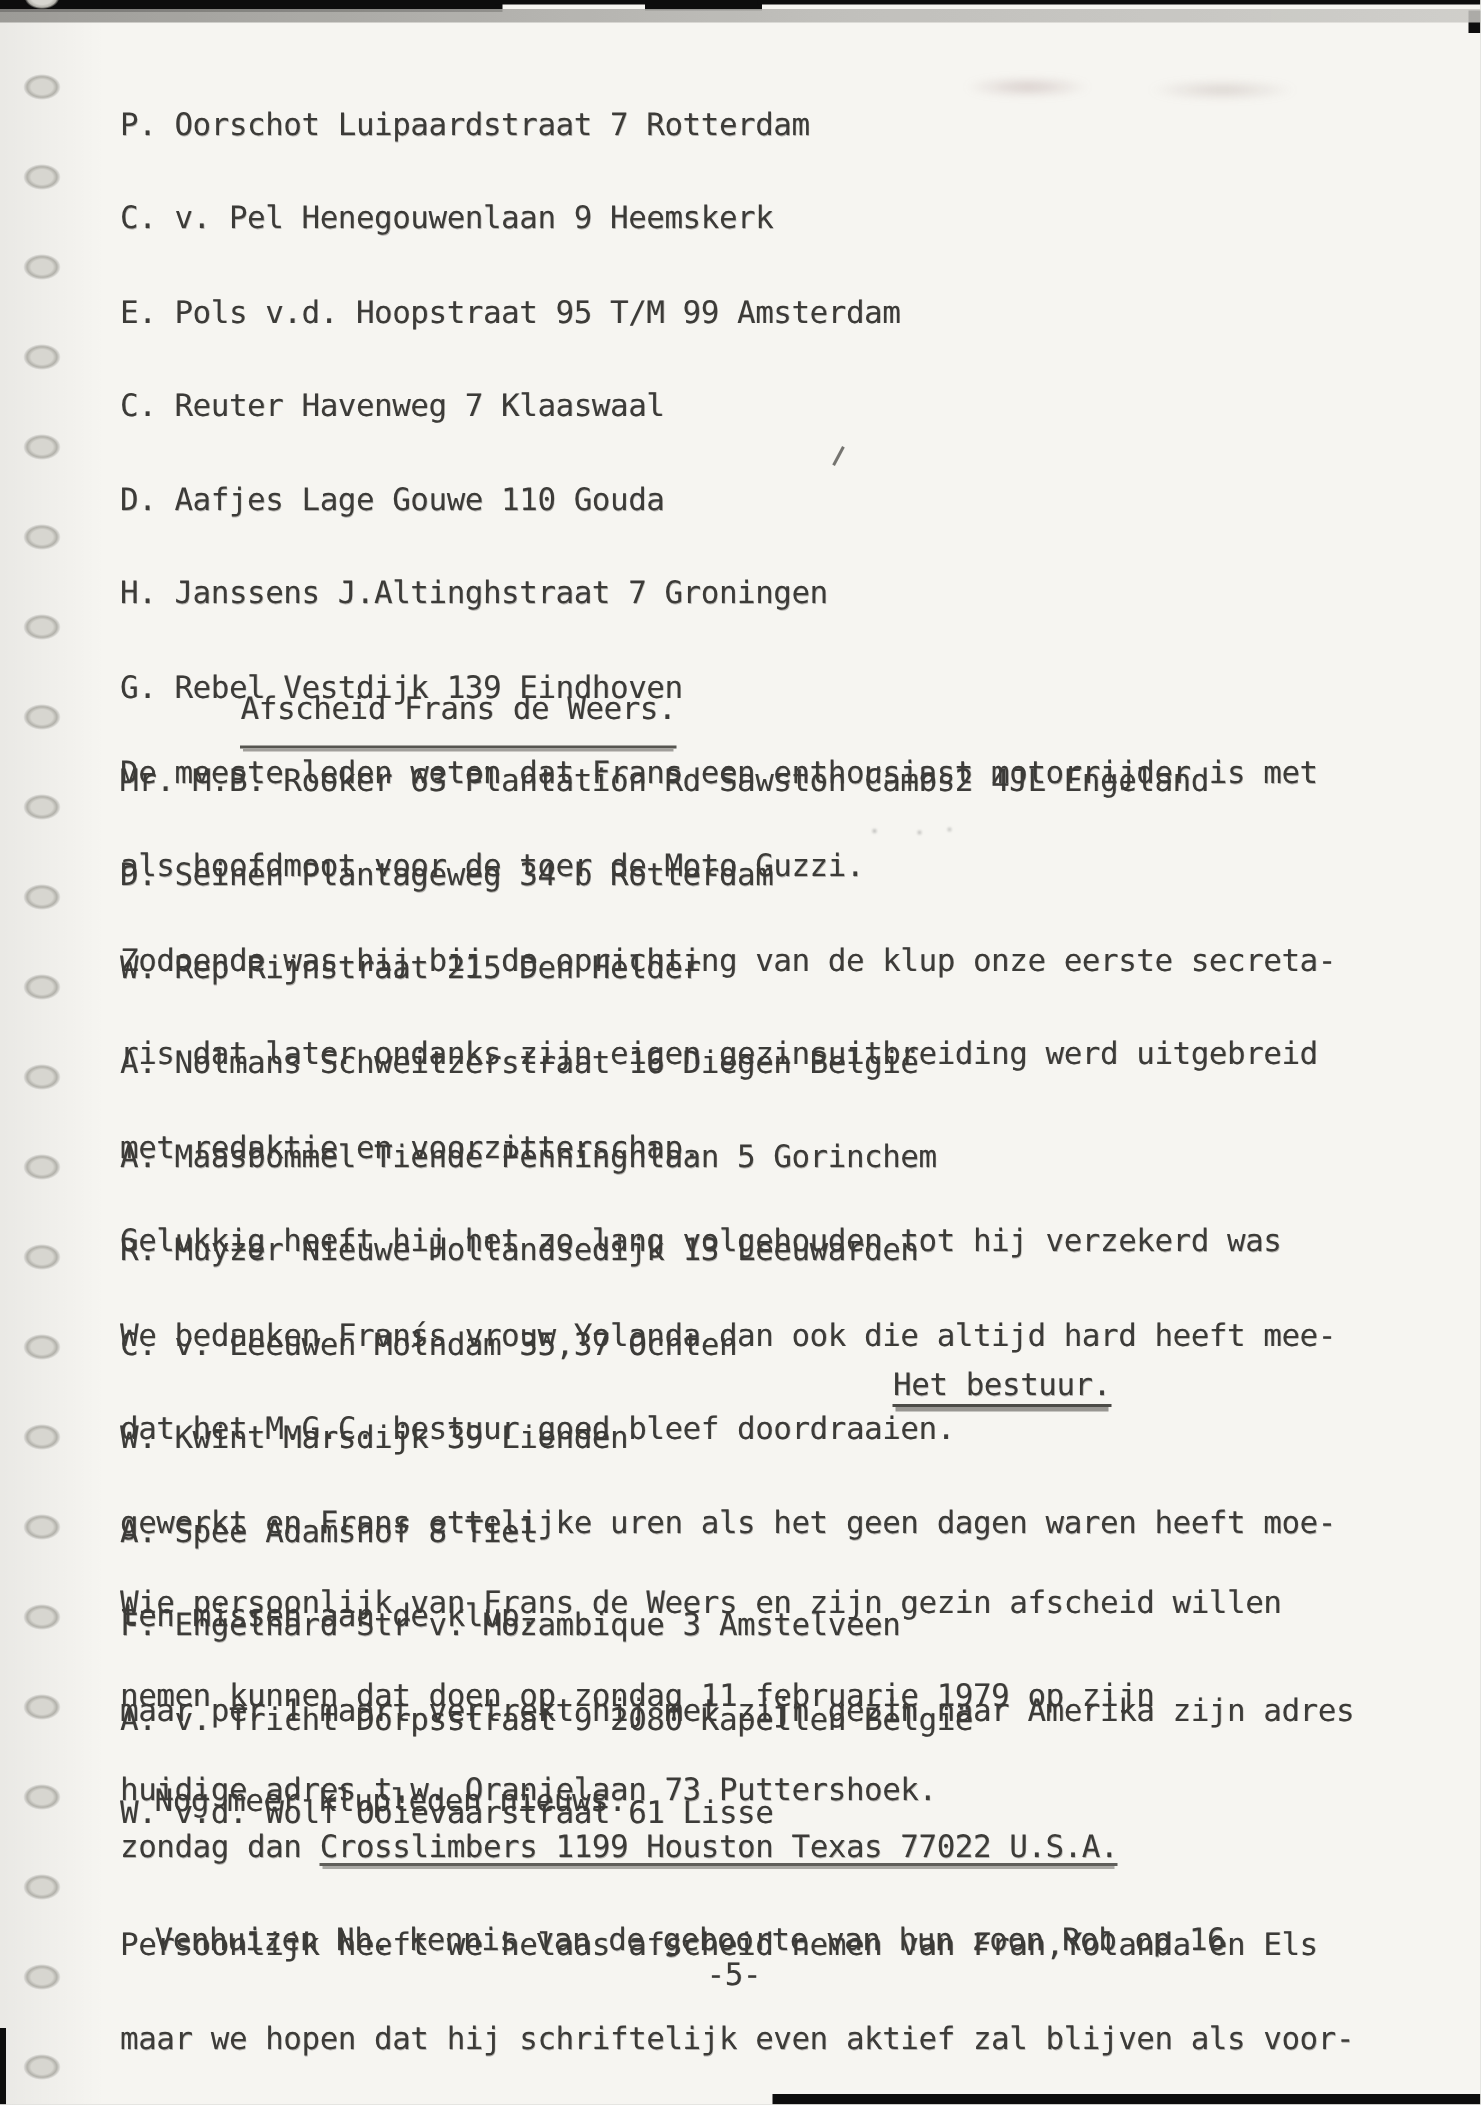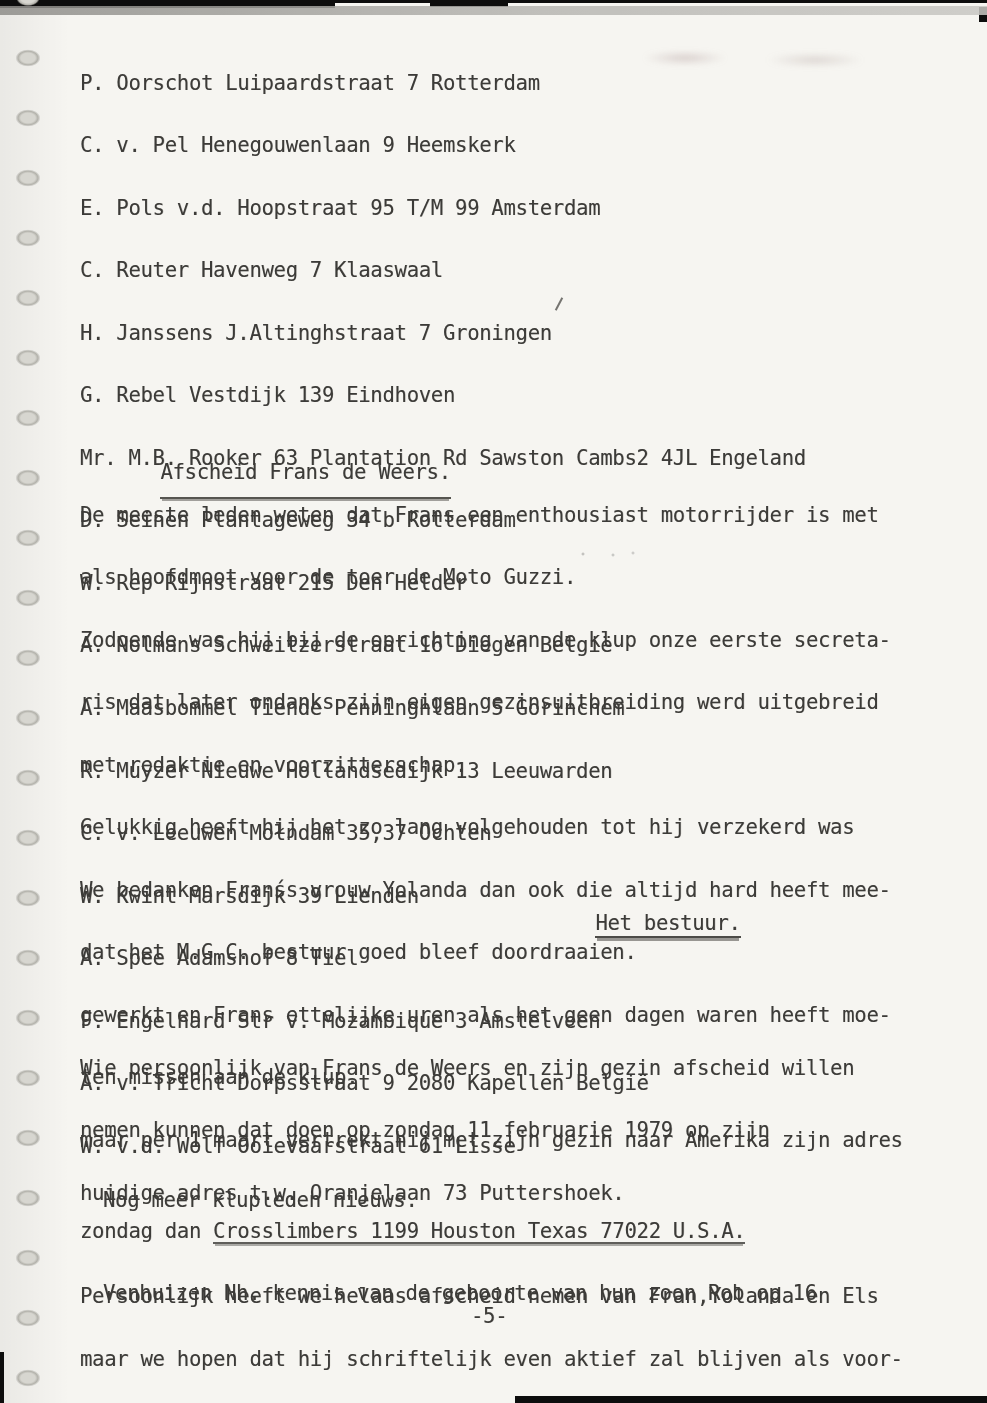--- a/index.html
+++ b/index.html
@@ -118,20 +118,21 @@
 
   <div class="smudge"></div>
   <div class="stray"></div>
   <div class="faintdots"></div>
 
   <div class="txt address-list">
     <div class="line">P. Oorschot Luipaardstraat 7 Rotterdam</div>
     <div class="line">C. v. Pel Henegouwenlaan 9 Heemskerk</div>
     <div class="line">E. Pols v.d. Hoopstraat 95 T/M 99 Amsterdam</div>
     <div class="line">C. Reuter Havenweg 7 Klaaswaal</div>
+    <div class="line">D. Aafjes Lage Gouwe 110 Gouda</div>
     <div class="line">H. Janssens J.Altinghstraat 7 Groningen</div>
     <div class="line">G. Rebel Vestdijk 139 Eindhoven</div>
     <div class="line">Mr. M.B. Rooker 63 Plantation Rd Sawston Cambs2 4JL Engeland</div>
     <div class="line">D. Seinen Plantageweg 34 b Rotterdam</div>
     <div class="line">W. Rep Rijnstraat 215 Den Helder</div>
     <div class="line">A. Nolmans Schweitzerstraat 16 Diegen België</div>
     <div class="line">A. Maasbommel Tiende Penninghlaan 5 Gorinchem</div>
     <div class="line oblique">R. Muyzer Nieuwe Hollandsedijk 13 Leeuwarden</div>
     <div class="line">C. v. Leeuwen Mołndam 35,37 Ochten</div>
     <div class="line">W. Kwint Marsdijk 39 Lienden</div>

